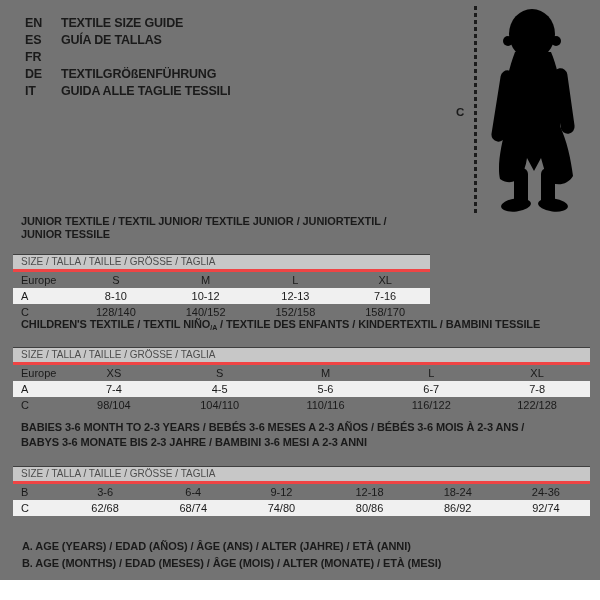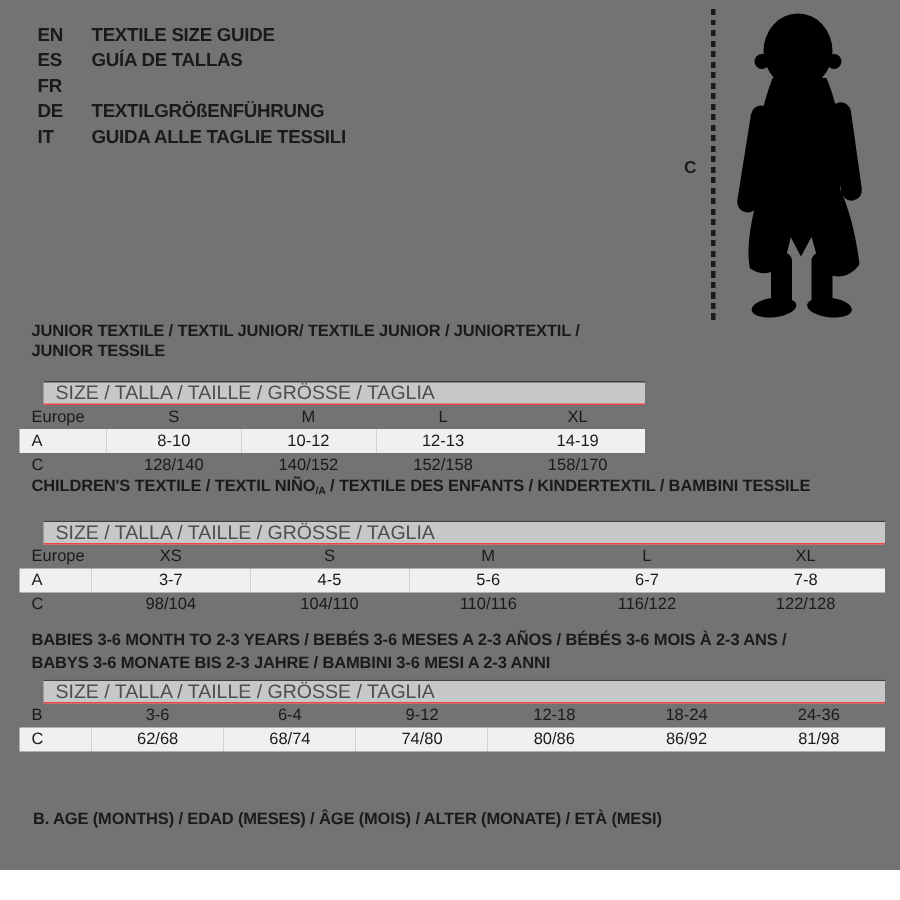--- a/index.html
+++ b/index.html
@@ -21,25 +21,25 @@
   .silhouette{position:absolute;left:33px;top:4px;}
   
   .section{position:absolute;left:13px;}
   .sec1{top:215px;width:417px;}
   .sec2{top:318px;width:577px;}
   .sec3{top:420px;width:577px;}
   .sec-title{
     font-size:11px;font-weight:bold;letter-spacing:-0.1px;
     margin:0 0 13px 8px;line-height:13px;
   }
-  .sec3 .sec-title{margin-bottom:3px;line-height:15px;}
+  .sec3 .sec-title{margin-bottom:16px;line-height:15px;}
   .size-bar{
-    background:#c7c7c7;color:#4d4d4d;font-size:13px;
-    border-top:1px solid #3f3f3f;border-bottom:1px solid #ef4444;
-    height:14px;line-height:14px;padding-left:8px;margin-left:16px;
+    background:#c7c7c7;color:#4d4d4d;font-size:10px;
+    border-top:1px solid #3f3f3f;border-bottom:3px solid #ef4444;
+    height:14px;line-height:14px;padding-left:8px;
   }
   table.size-table{width:100%;border-collapse:collapse;table-layout:fixed;font-size:11px;}
   .size-table td{height:16px;padding:0;text-align:center;vertical-align:middle;}
   .size-table td.rowlabel{text-align:left;padding-left:8px;}
   tr.shaded{background:#f0f0f0;}
   sub.small{font-size:7px;vertical-align:-2px;}
   
   .footnotes{position:absolute;left:22px;top:538px;}
   .footnote{font-size:11px;font-weight:bold;line-height:17px;letter-spacing:-0.1px;}
 </style>
@@ -105,21 +105,21 @@
         <td>S</td>
         <td>M</td>
         <td>L</td>
         <td>XL</td>
       </tr>
       <tr class="shaded">
         <td class="rowlabel">A</td>
         <td>8-10</td>
         <td>10-12</td>
         <td>12-13</td>
-        <td>14-19</td>
+        <td>7-16</td>
       </tr>
       <tr>
         <td class="rowlabel">C</td>
         <td>128/140</td>
         <td>140/152</td>
         <td>152/158</td>
         <td>158/170</td>
       </tr>
     </tbody>
       </table>
@@ -141,21 +141,21 @@
           <tr>
         <td class="rowlabel">Europe</td>
         <td>XS</td>
         <td>S</td>
         <td>M</td>
         <td>L</td>
         <td>XL</td>
       </tr>
       <tr class="shaded">
         <td class="rowlabel">A</td>
-        <td>3-7</td>
+        <td>7-4</td>
         <td>4-5</td>
         <td>5-6</td>
         <td>6-7</td>
         <td>7-8</td>
       </tr>
       <tr>
         <td class="rowlabel">C</td>
         <td>98/104</td>
         <td>104/110</td>
         <td>110/116</td>
@@ -192,23 +192,24 @@
         <td>18-24</td>
         <td>24-36</td>
       </tr>
       <tr class="shaded">
         <td class="rowlabel">C</td>
         <td>62/68</td>
         <td>68/74</td>
         <td>74/80</td>
         <td>80/86</td>
         <td>86/92</td>
-        <td>81/98</td>
+        <td>92/74</td>
       </tr>
     </tbody>
       </table>
   </div>
 
   <div class="footnotes">
+    <div class="footnote">A. AGE (YEARS) / EDAD (AÑOS) / ÂGE (ANS) / ALTER (JAHRE) / ETÀ (ANNI)</div>
     <div class="footnote">B. AGE (MONTHS) / EDAD (MESES) / ÂGE (MOIS) / ALTER (MONATE) / ETÀ (MESI)</div>
   </div>
 
 </div>
 
 </body></html>

